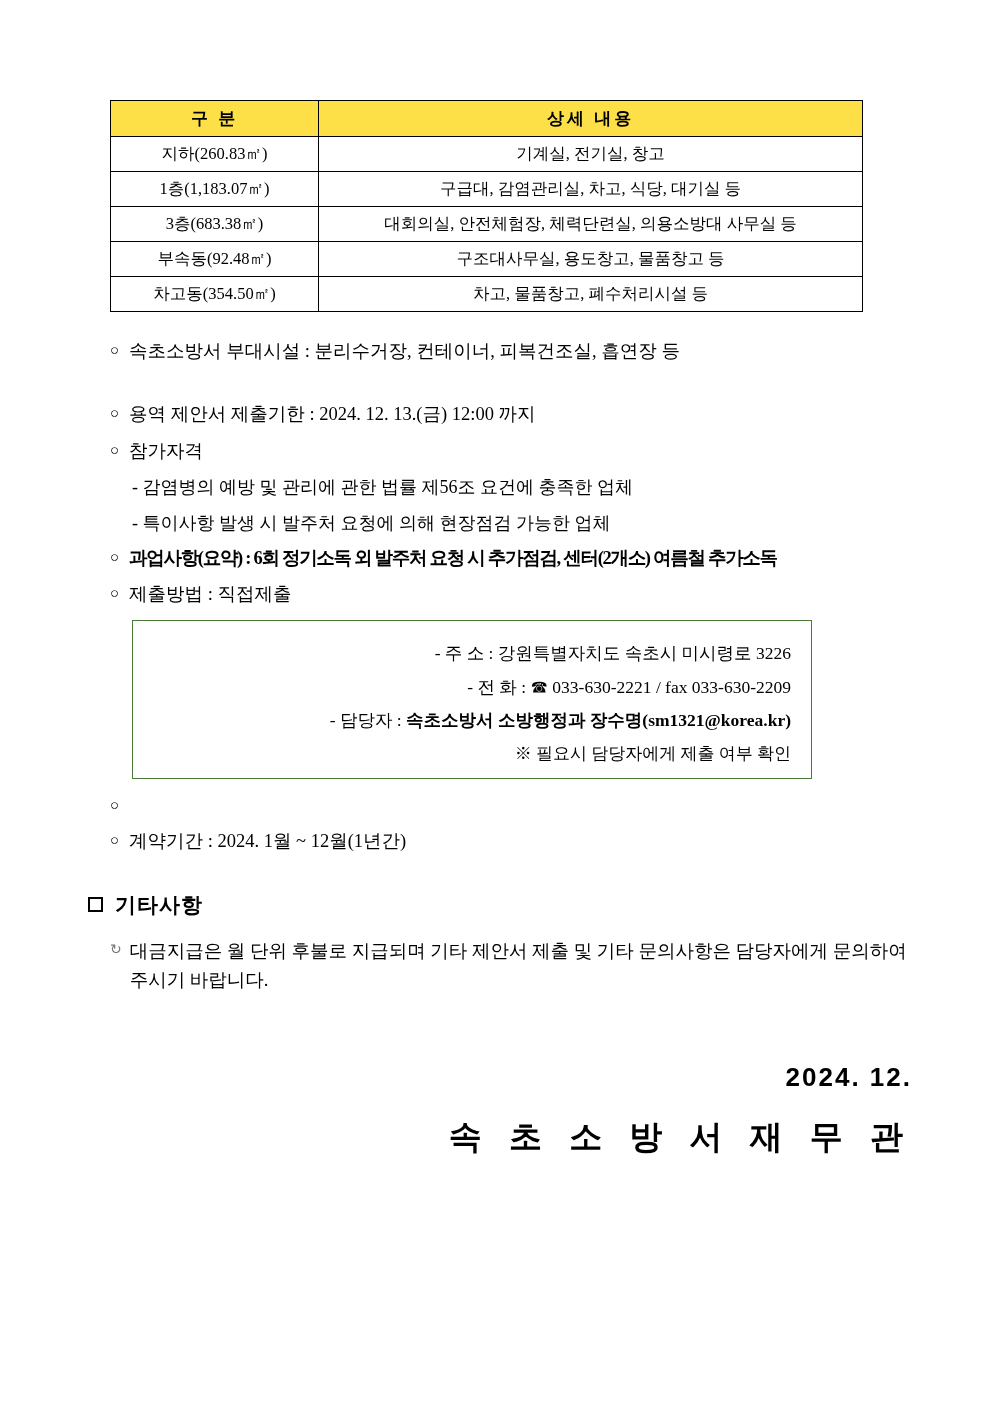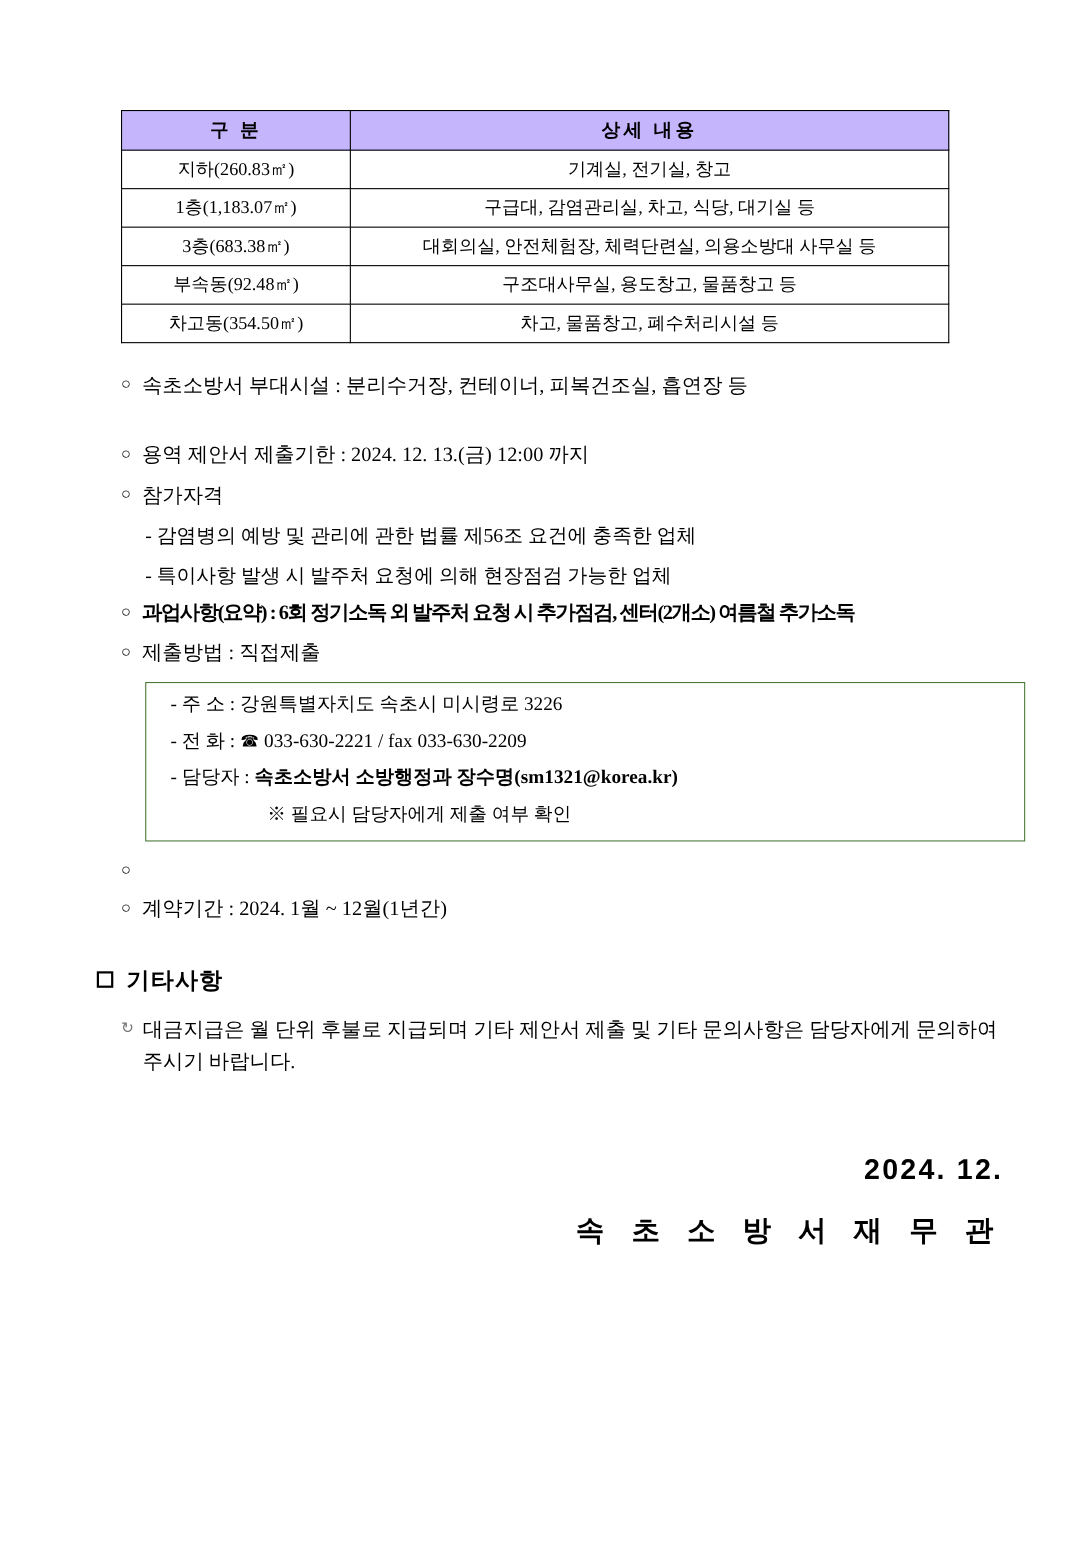--- a/index.html
+++ b/index.html
@@ -60,21 +60,21 @@
     table-layout: fixed;
   }
   table.facility th, table.facility td {
     border: 1px solid #000;
     font-size: 16.5px;
     text-align: center;
     padding: 6px 4px;
     font-family: "Liberation Serif", serif;
   }
   table.facility th {
-    background: #c4b5fd;
+    background: #fde047;
     font-weight: bold;
     letter-spacing: 3px;
     font-size: 17px;
   }
   table.facility col.c1 { width: 208px; }
   table.facility col.c2 { width: 544px; }
   
   .bullet-line {
     display: flex;
     align-items: flex-start;
@@ -96,23 +96,24 @@
     line-height: 1.45;
   }
   .gap-after-table { height: 26px; }
   .gap-md { height: 26px; }
   .tight { letter-spacing: -1.3px; }
   .bold { font-weight: bold; }
   
   .contact-box {
     border: 1px solid #4a7a3a;
     margin: 12px 0 14px 52px;
-    width: 800px;
+    width: 680px;
     box-sizing: border-box;
-    padding: 6px 20px 12px 22px;
+    padding: 20px 20px 12px 22px;
+    text-align: right;
   }
   .contact-line {
     font-size: 17.5px;
     margin-bottom: 9px;
     line-height: 1.4;
   }
   .contact-line:last-child { margin-bottom: 0; }
   .note-line {
     font-size: 17px;
     padding-left: 88px;
@@ -138,23 +139,23 @@
     margin-top: 68px;
   }
   .footer-date {
     font-family: "Liberation Sans", sans-serif;
     font-weight: bold;
     font-size: 26px;
     letter-spacing: 2px;
     margin-bottom: 22px;
   }
   .footer-org {
-    font-family: Liberation Serif, serif;
-    font-weight: bold;
-    font-size: 26px;
+    font-family: Liberation Sans, sans-serif;
+    font-weight: bold;
+    font-size: 33px;
     letter-spacing: 9px;
   }
 </style>
 </head>
 <body>
 
 <div class="page">
 
 
 

